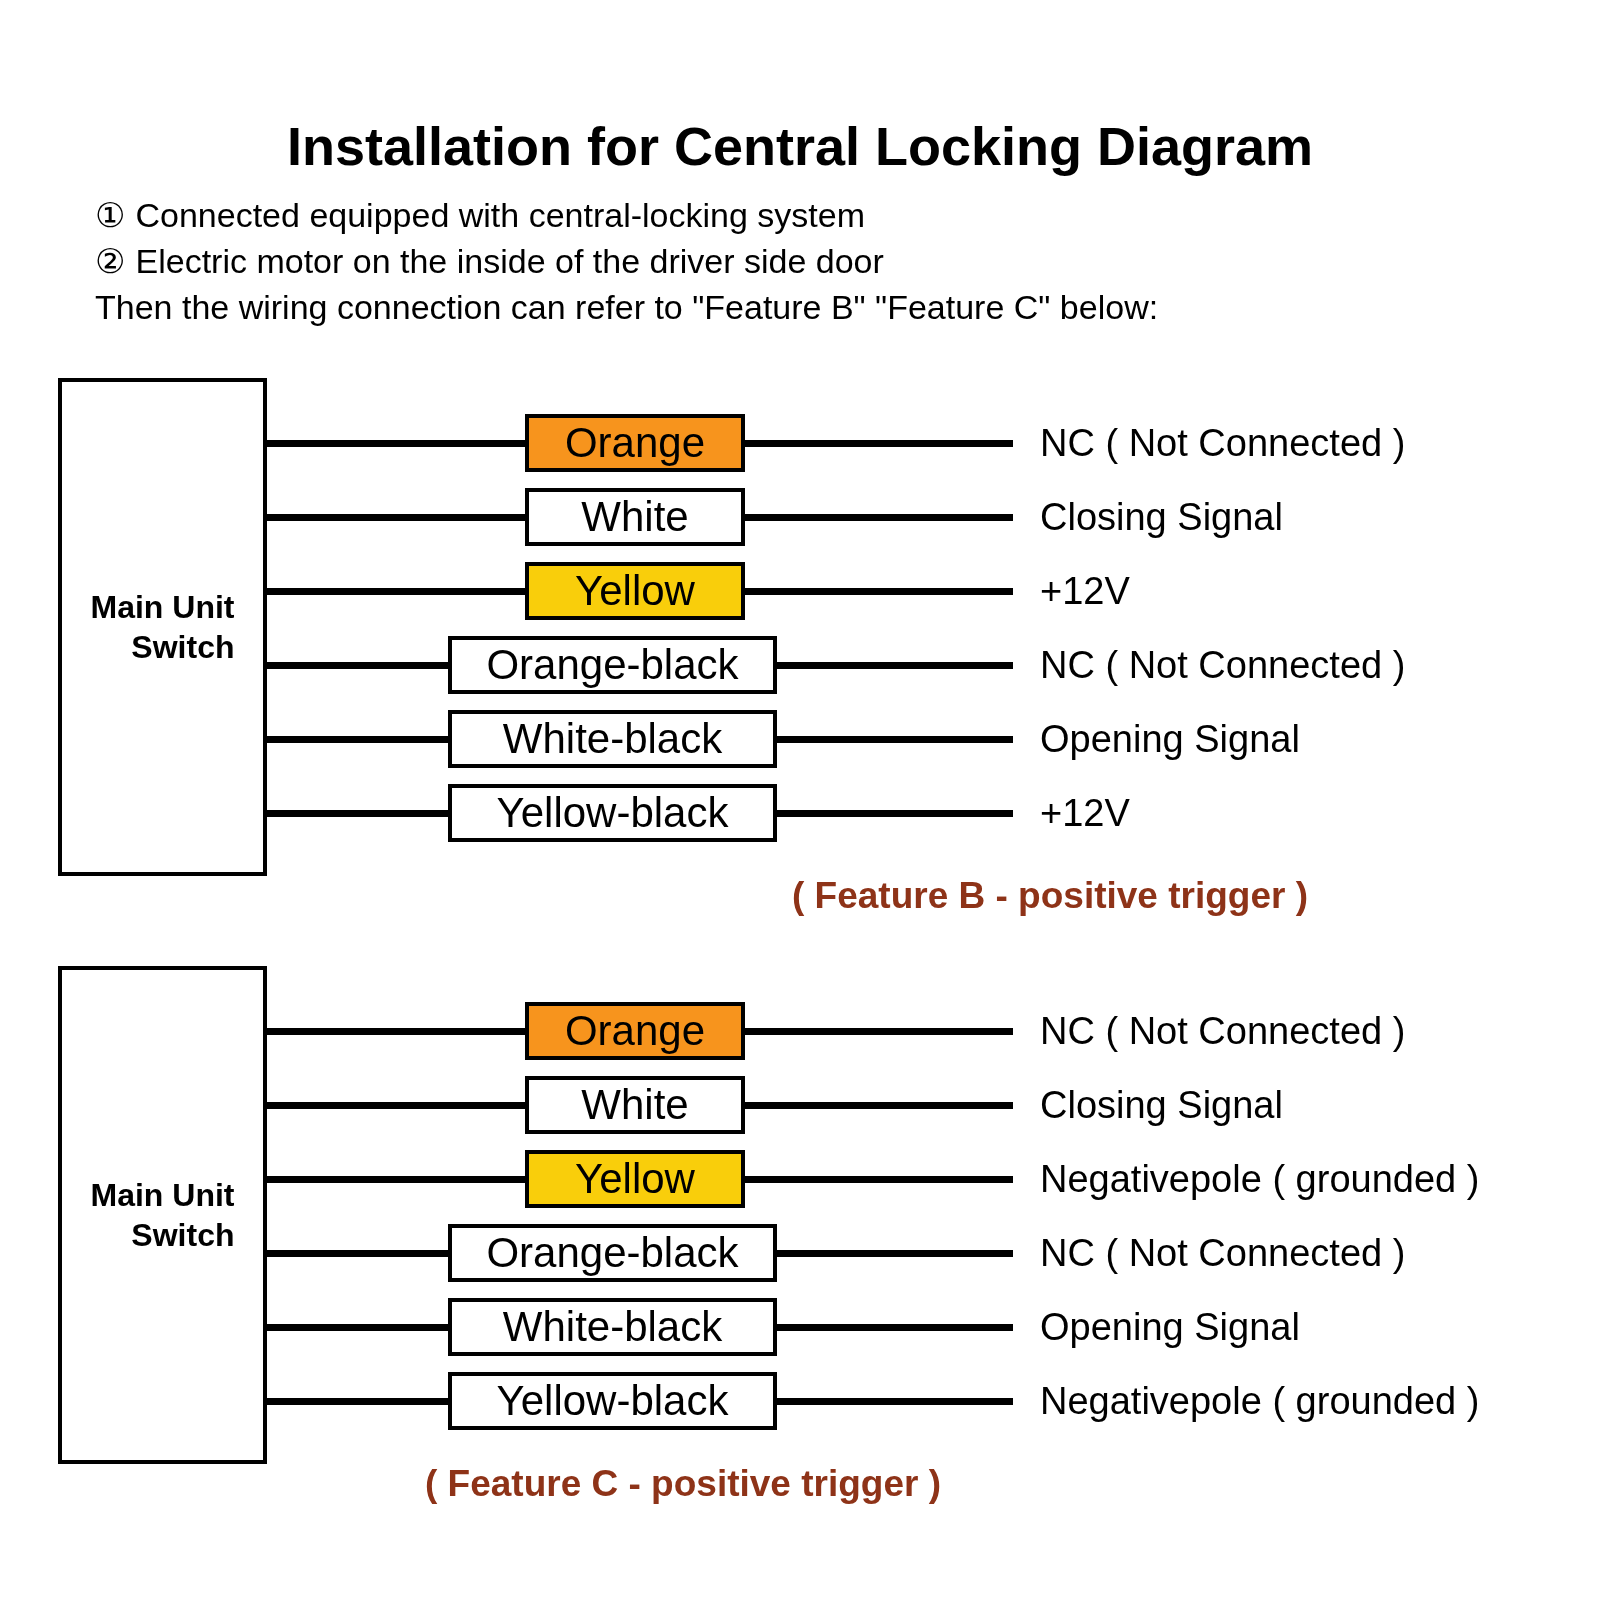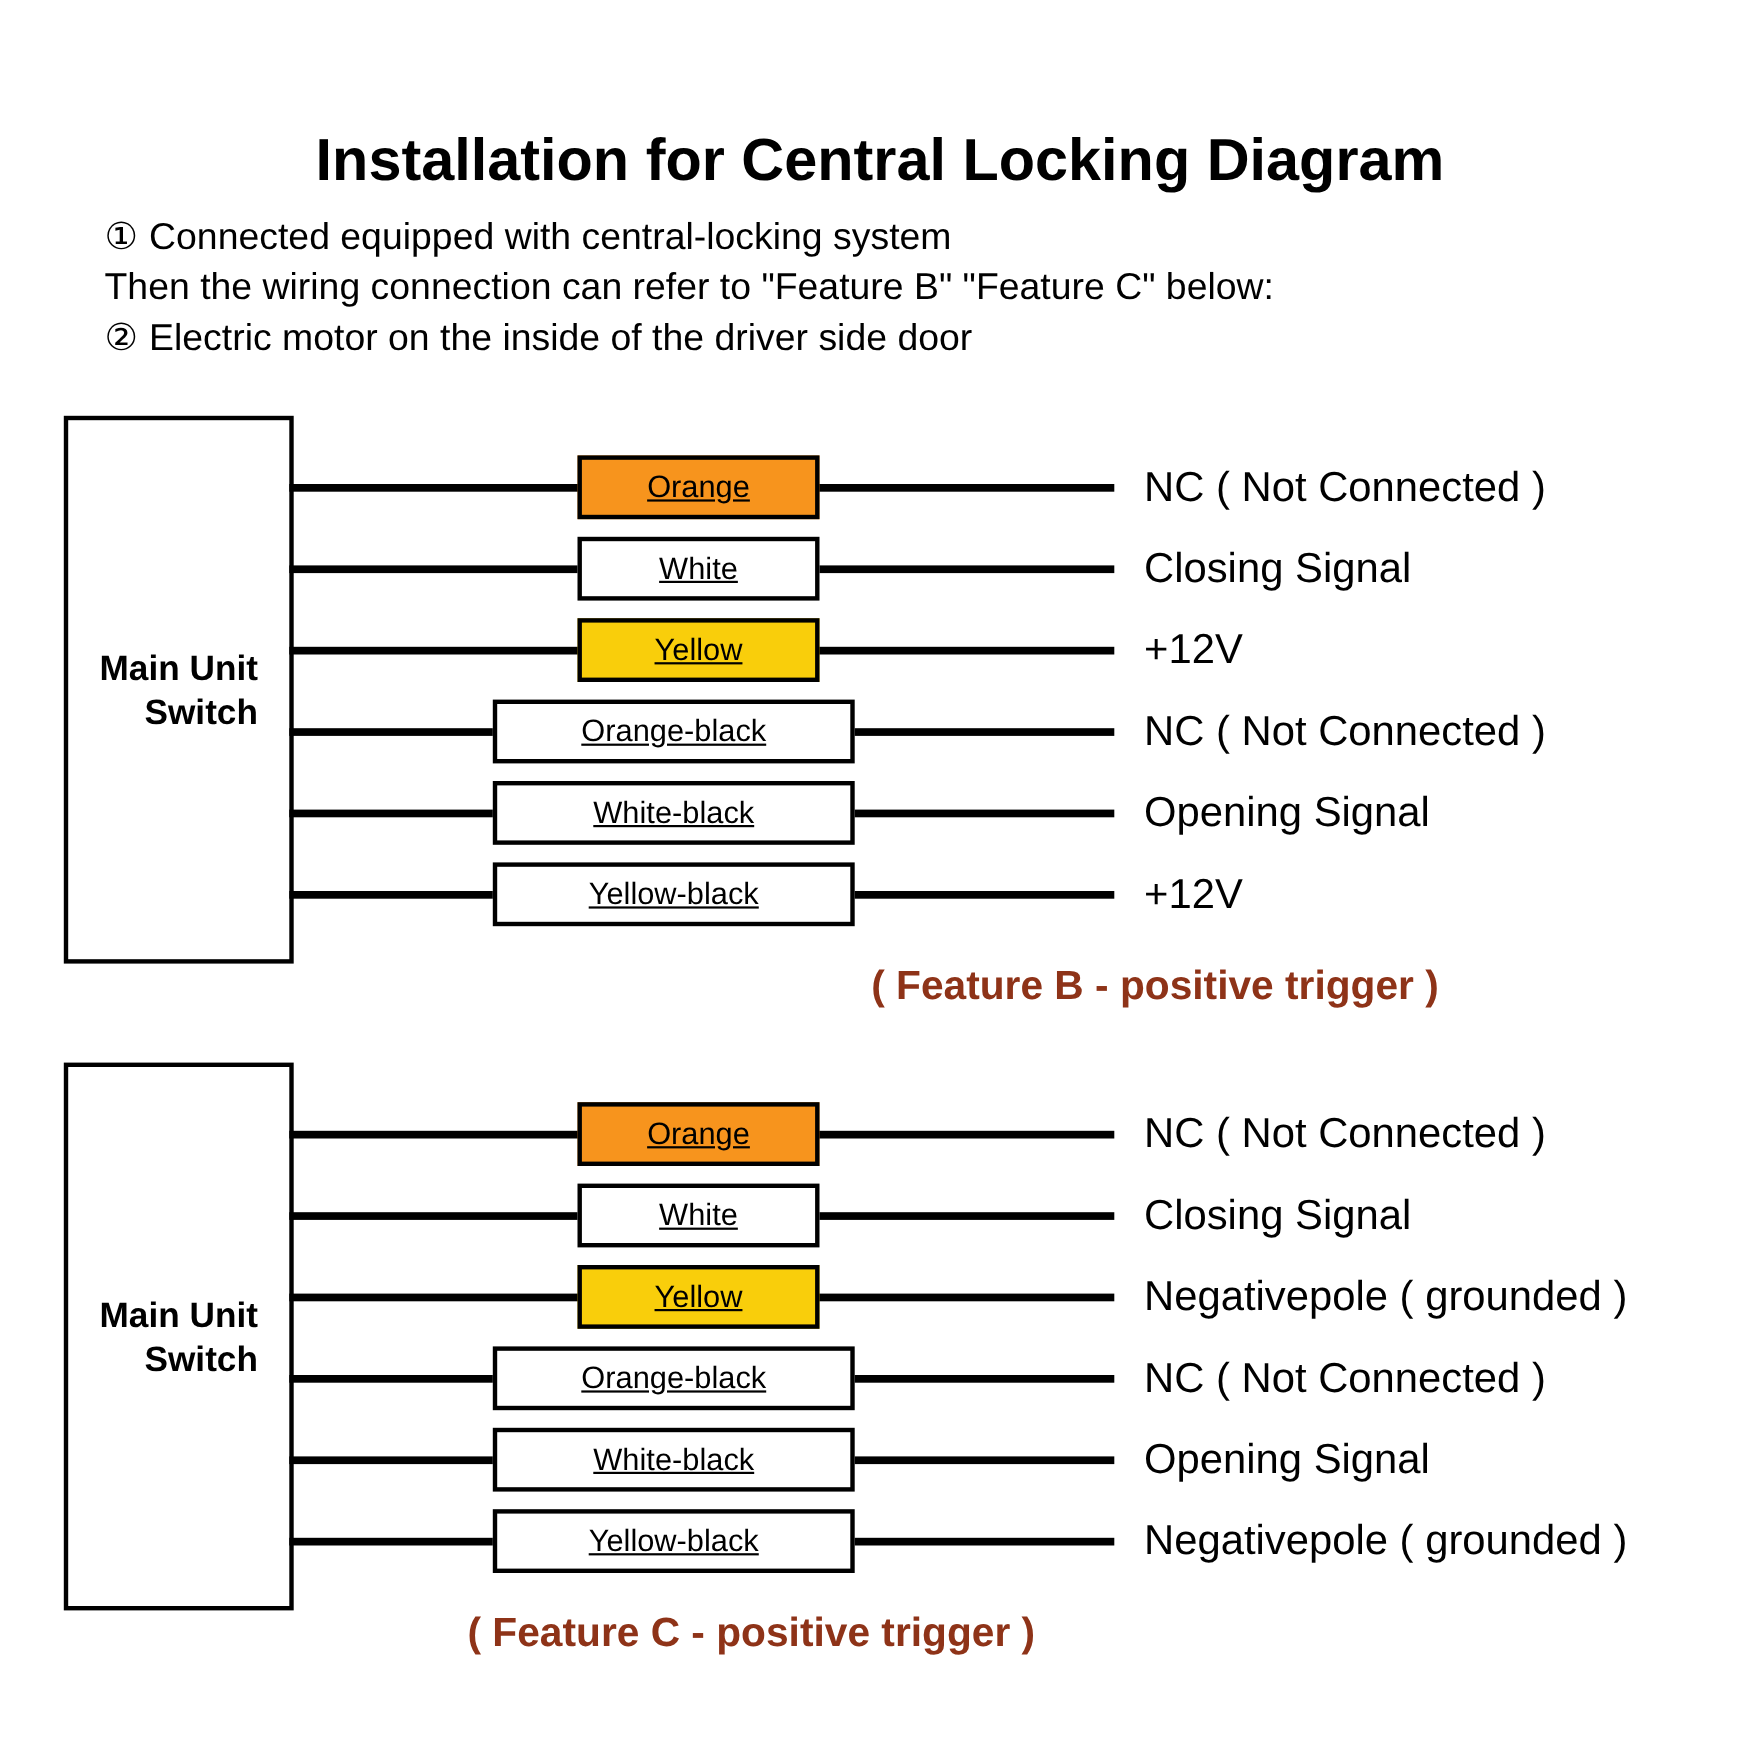--- a/index.html
+++ b/index.html
@@ -29,40 +29,40 @@
   .rows{position:absolute;left:0;top:0;width:1600px;height:510px;}
   .wire-line{
     position:absolute;left:263px;width:750px;height:7px;background:#000;
   }
   .wire-box{
     position:absolute;height:58px;border:4px solid #000;box-sizing:border-box;
     display:flex;align-items:center;justify-content:center;background:#fff;
   }
   .wire-box.narrow{left:525px;width:220px;}
   .wire-box.wide{left:448px;width:329px;}
-  .wire-box-label{font-size:28px;line-height:50px;white-space:nowrap;text-decoration:underline;}
+  .wire-box-label{font-size:42px;line-height:50px;white-space:nowrap;}
   .signal-label{
     position:absolute;left:1040px;font-size:38px;line-height:48px;white-space:nowrap;
   }
   .caption{
     position:absolute;top:505px;left:58px;width:1250px;text-align:center;
     font-size:37px;font-weight:bold;white-space:nowrap;
   }
 </style>
 </head>
 <body>
 
 <div class="page">
 
   <div class="title">Installation for Central Locking Diagram</div>
 
   <div class="intro">
     <div class="intro-line"><span class="bullet">①</span><span>Connected equipped with central-locking system</span></div>
+    <div class="intro-line"><span class="bullet">②</span><span>Electric motor on the inside of the driver side door</span></div>
     <div class="intro-line">Then the wiring connection can refer to "Feature B" "Feature C" below:</div>
-    <div class="intro-line"><span class="bullet">②</span><span>Electric motor on the inside of the driver side door</span></div>
   </div>
 
   <div class="diagram first">
     <div class="main-unit-box">
       <div class="main-unit-label">
         <div>Main Unit</div>
         <div>Switch</div>
       </div>
     </div>
     <div class="rows">

